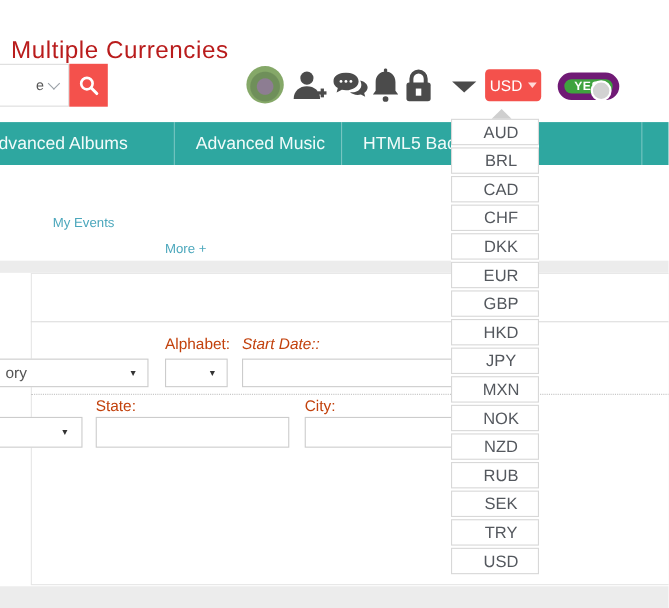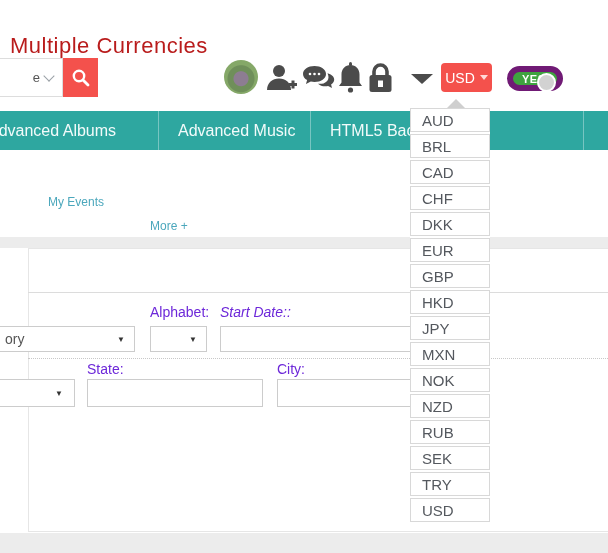--- a/index.html
+++ b/index.html
@@ -49,34 +49,34 @@
   .qlink{position:absolute;top:195px;font-size:12px;color:#4ba7bc;text-decoration:none;cursor:pointer;}
 
   
   .band{position:absolute;left:0;width:608px;background:#ececec;}
   .panel{position:absolute;left:28px;top:248px;width:581px;height:284px;background:#fff;
     border:1px solid #e6e6e6;box-sizing:border-box;}
   .divider{position:absolute;left:28px;top:292px;width:580px;height:0;border-top:1px solid #dcdcdc;}
   .divider-dot{position:absolute;left:28px;top:358px;width:580px;height:0;border-top:1px dotted #c8c8c8;}
 
   
-  .flabel{position:absolute;font-size:14px;color:#6d28d9;}
+  .flabel{position:absolute;font-size:14px;color:#c2410c;}
   .fselect{position:absolute;background:#fff;border:1px solid #ccc;box-sizing:border-box;
     display:flex;align-items:center;font-size:14px;color:#555;cursor:pointer;}
   .fselect .arr{position:absolute;right:9px;top:50%;transform:translateY(-50%);font-size:8px;color:#333;}
   .ftext{position:absolute;background:#fff;border:1px solid #ccc;box-sizing:border-box;
     font-size:14px;color:#555;padding:0 6px;font-family:"Liberation Sans",sans-serif;}
 
   
   .dd-caret{position:absolute;left:447px;top:99px;width:0;height:0;z-index:31;
     border-left:9px solid transparent;border-right:9px solid transparent;border-bottom:9px solid #cfcfcf;}
   .dropdown{position:absolute;left:410px;top:107px;width:80px;background:#fff;z-index:30;
     list-style:none;margin:0;padding:1px 0;}
   .dropdown li{height:24px;line-height:24px;border:1px solid #d8d8d8;margin-bottom:2px;
-    padding-left:11px;font-size:15px;color:#54585e;background:#fff;box-sizing:border-box;cursor:pointer;}
+    padding-left:11px;font-size:15px;color:#54585e;background:#fff;box-sizing:border-box;cursor:pointer;text-align:center;}
   .dropdown li:last-child{margin-bottom:0;}
 </style>
 </head>
 <body>
 
 <div class="page">
 
   <div class="page-title">Multiple Currencies</div>
 
   <div class="search-input">

